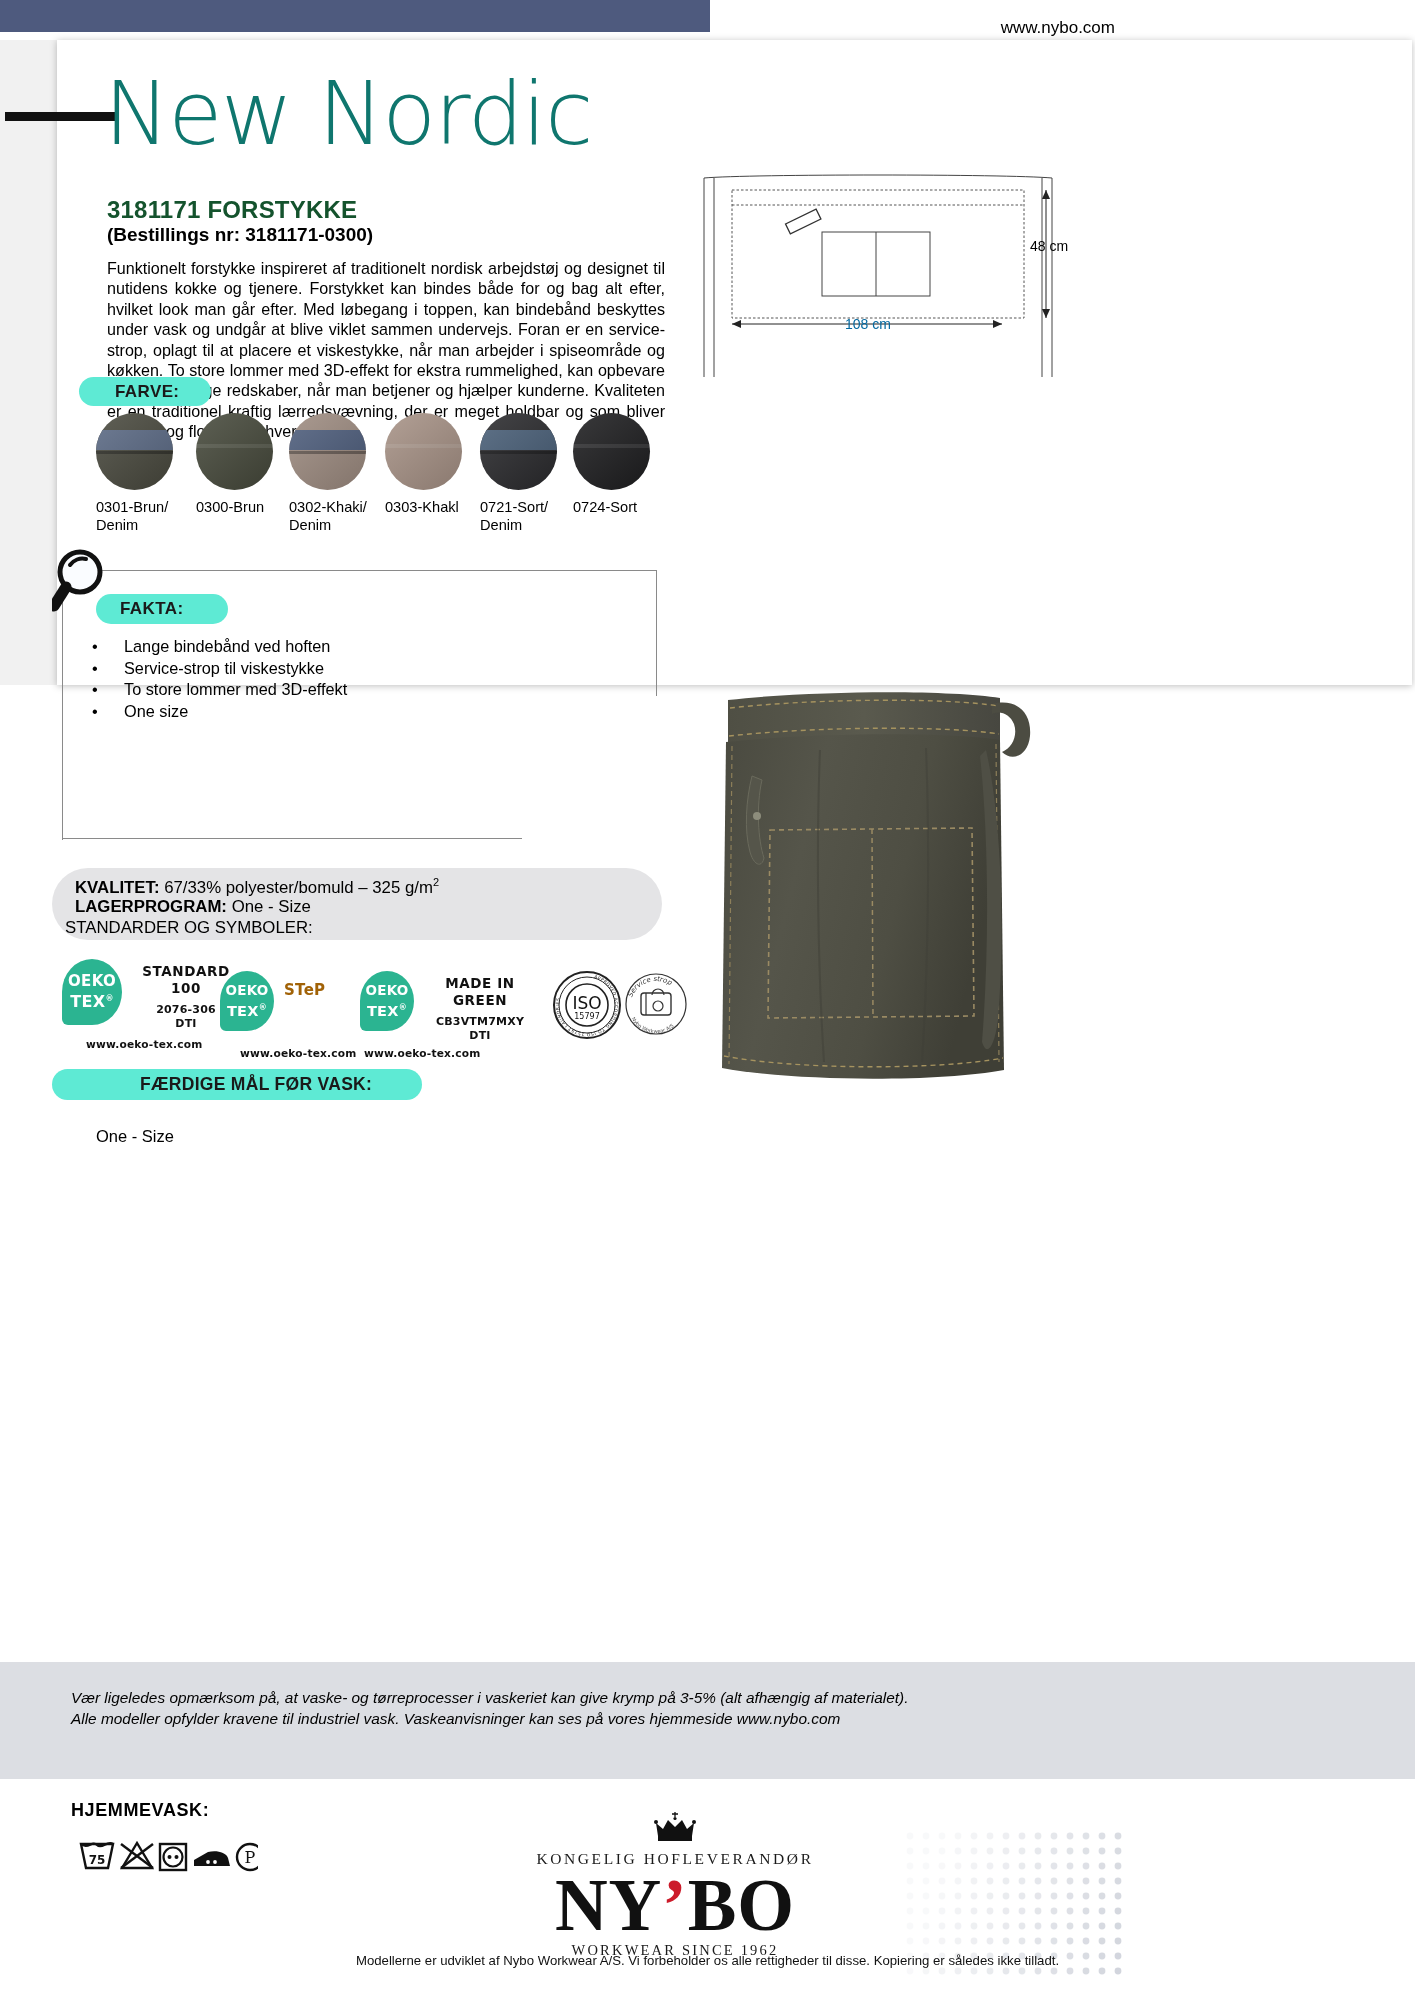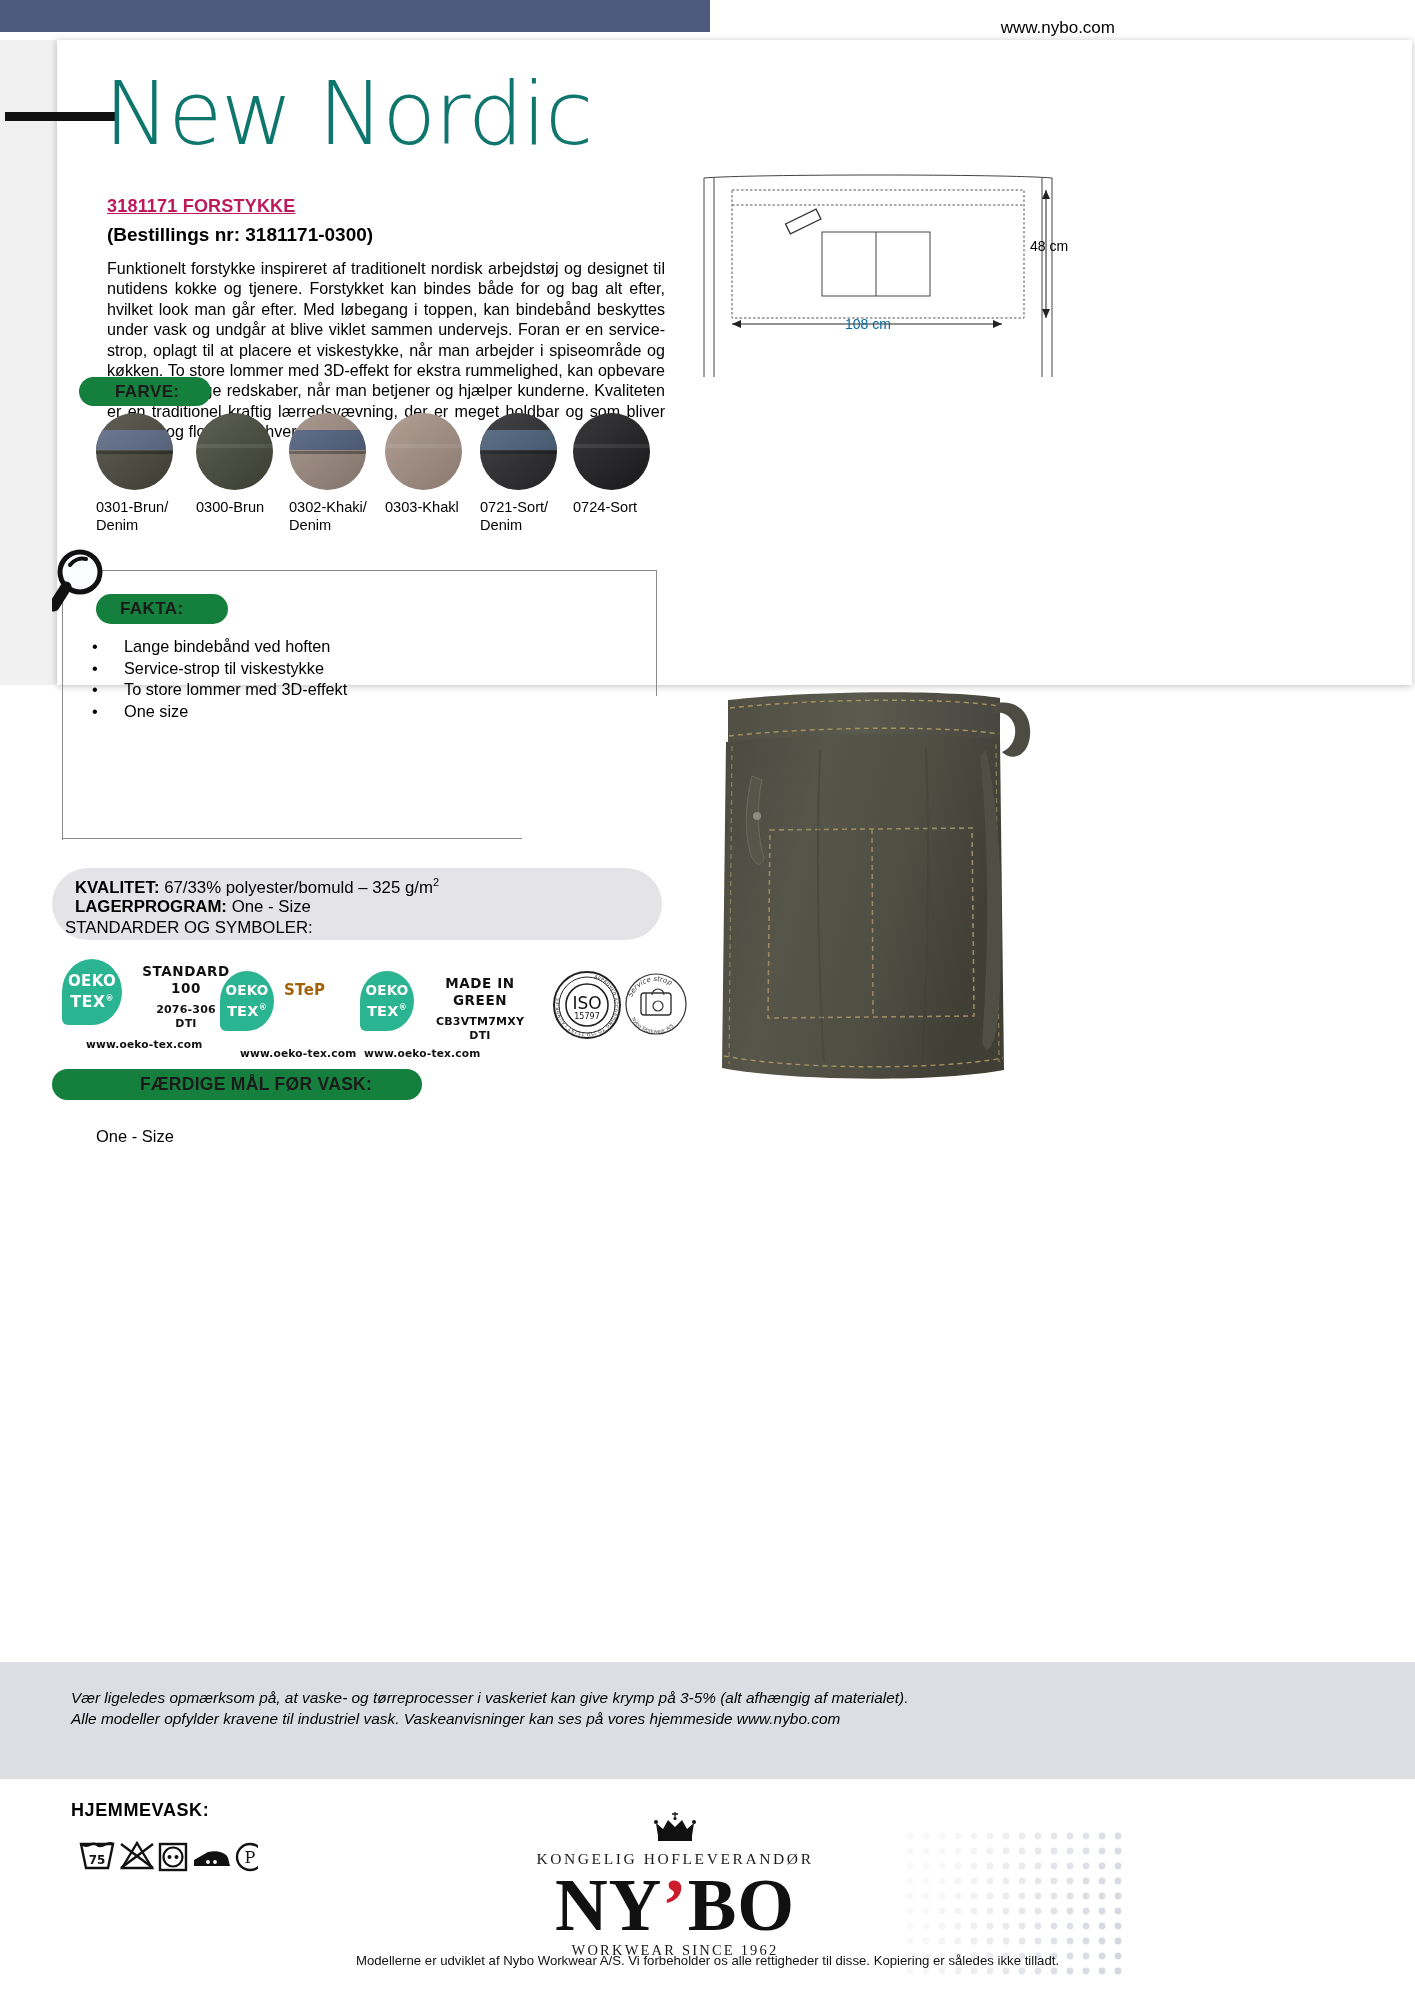--- a/index.html
+++ b/index.html
@@ -37,21 +37,21 @@
     position: absolute; left: 5px; top: 112px; width: 112px; height: 9px;
     background: #111;
   }
   .brand-title {
     position: absolute; left: 104px; top: 62px;
     font-size: 88px; font-weight: 300; letter-spacing: -1.5px;
     color: #0f766e; font-family: "DejaVu Sans", sans-serif;
   }
   .prod-name {
     position: absolute; left: 107px; top: 196px;
-    font-size: 18px; font-weight: bold; color: #be185d; letter-spacing: .2px; text-decoration: underline;
+    font-size: 24px; font-weight: bold; color: #14532d; letter-spacing: .2px;
   }
   .prod-order {
     position: absolute; left: 107px; top: 224px;
     font-size: 19px; font-weight: bold; color: #000;
   }
   .prod-desc {
     position: absolute; left: 107px; top: 258px; width: 558px;
     font-size: 16.1px; line-height: 20.4px; color: #000;
     text-align: justify;
   }
@@ -62,21 +62,21 @@
     position: absolute; left: 1030px; top: 238px;
     font-size: 14px; color: #000;
   }
   .dim-108 {
     position: absolute; left: 845px; top: 316px;
     font-size: 14px; color: #0369a1;
   }
 
   
   .pill {
-    position: absolute; background: #15803d; border-radius: 22px;
+    position: absolute; background: #5eead4; border-radius: 22px;
     display: flex; align-items: center; text-align: center;
   }
   .pill span { font-weight: bold; color: #1a1a1a; }
   .pill-farve { left: 79px; top: 377px; width: 132px; height: 29px; padding-left: 36px; }
   .pill-farve span { font-size: 17px; letter-spacing: .4px; }
   .pill-fakta { left: 96px; top: 594px; width: 132px; height: 30px; padding-left: 24px; }
   .pill-fakta span { font-size: 17px; letter-spacing: .4px; }
   .pill-maal { left: 52px; top: 1069px; width: 370px; height: 31px; padding-left: 88px; }
   .pill-maal span { font-size: 17.5px; letter-spacing: .3px; }
 

